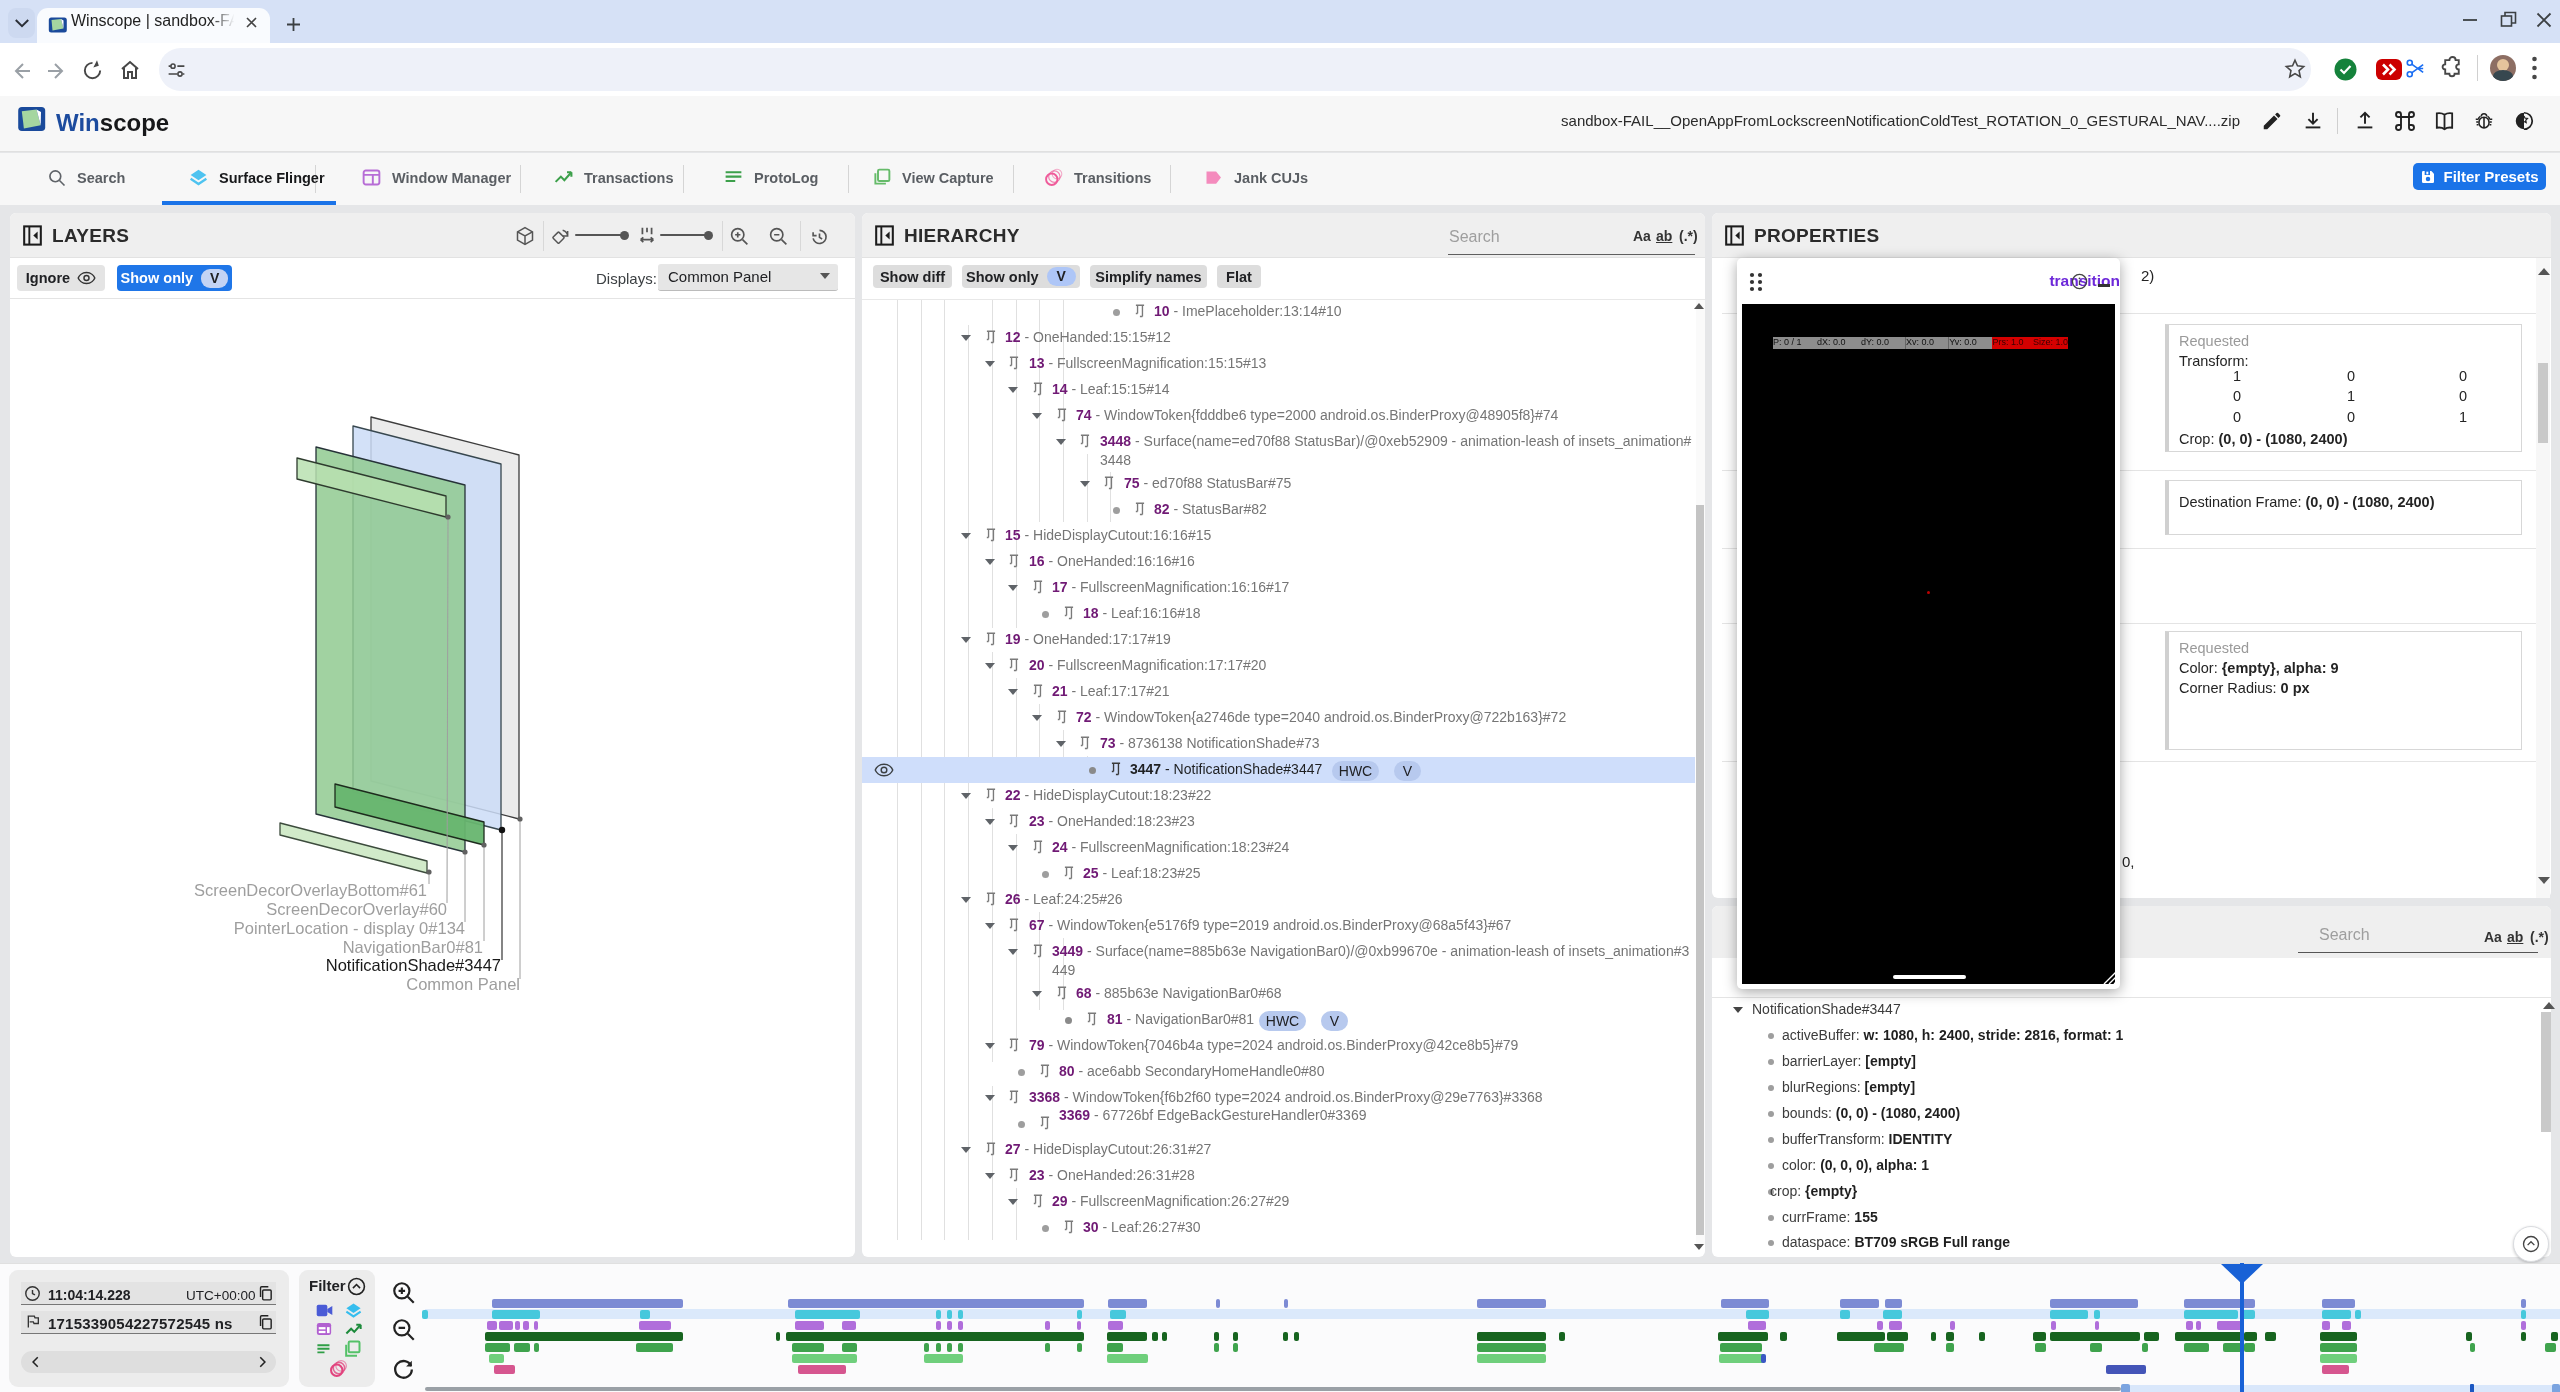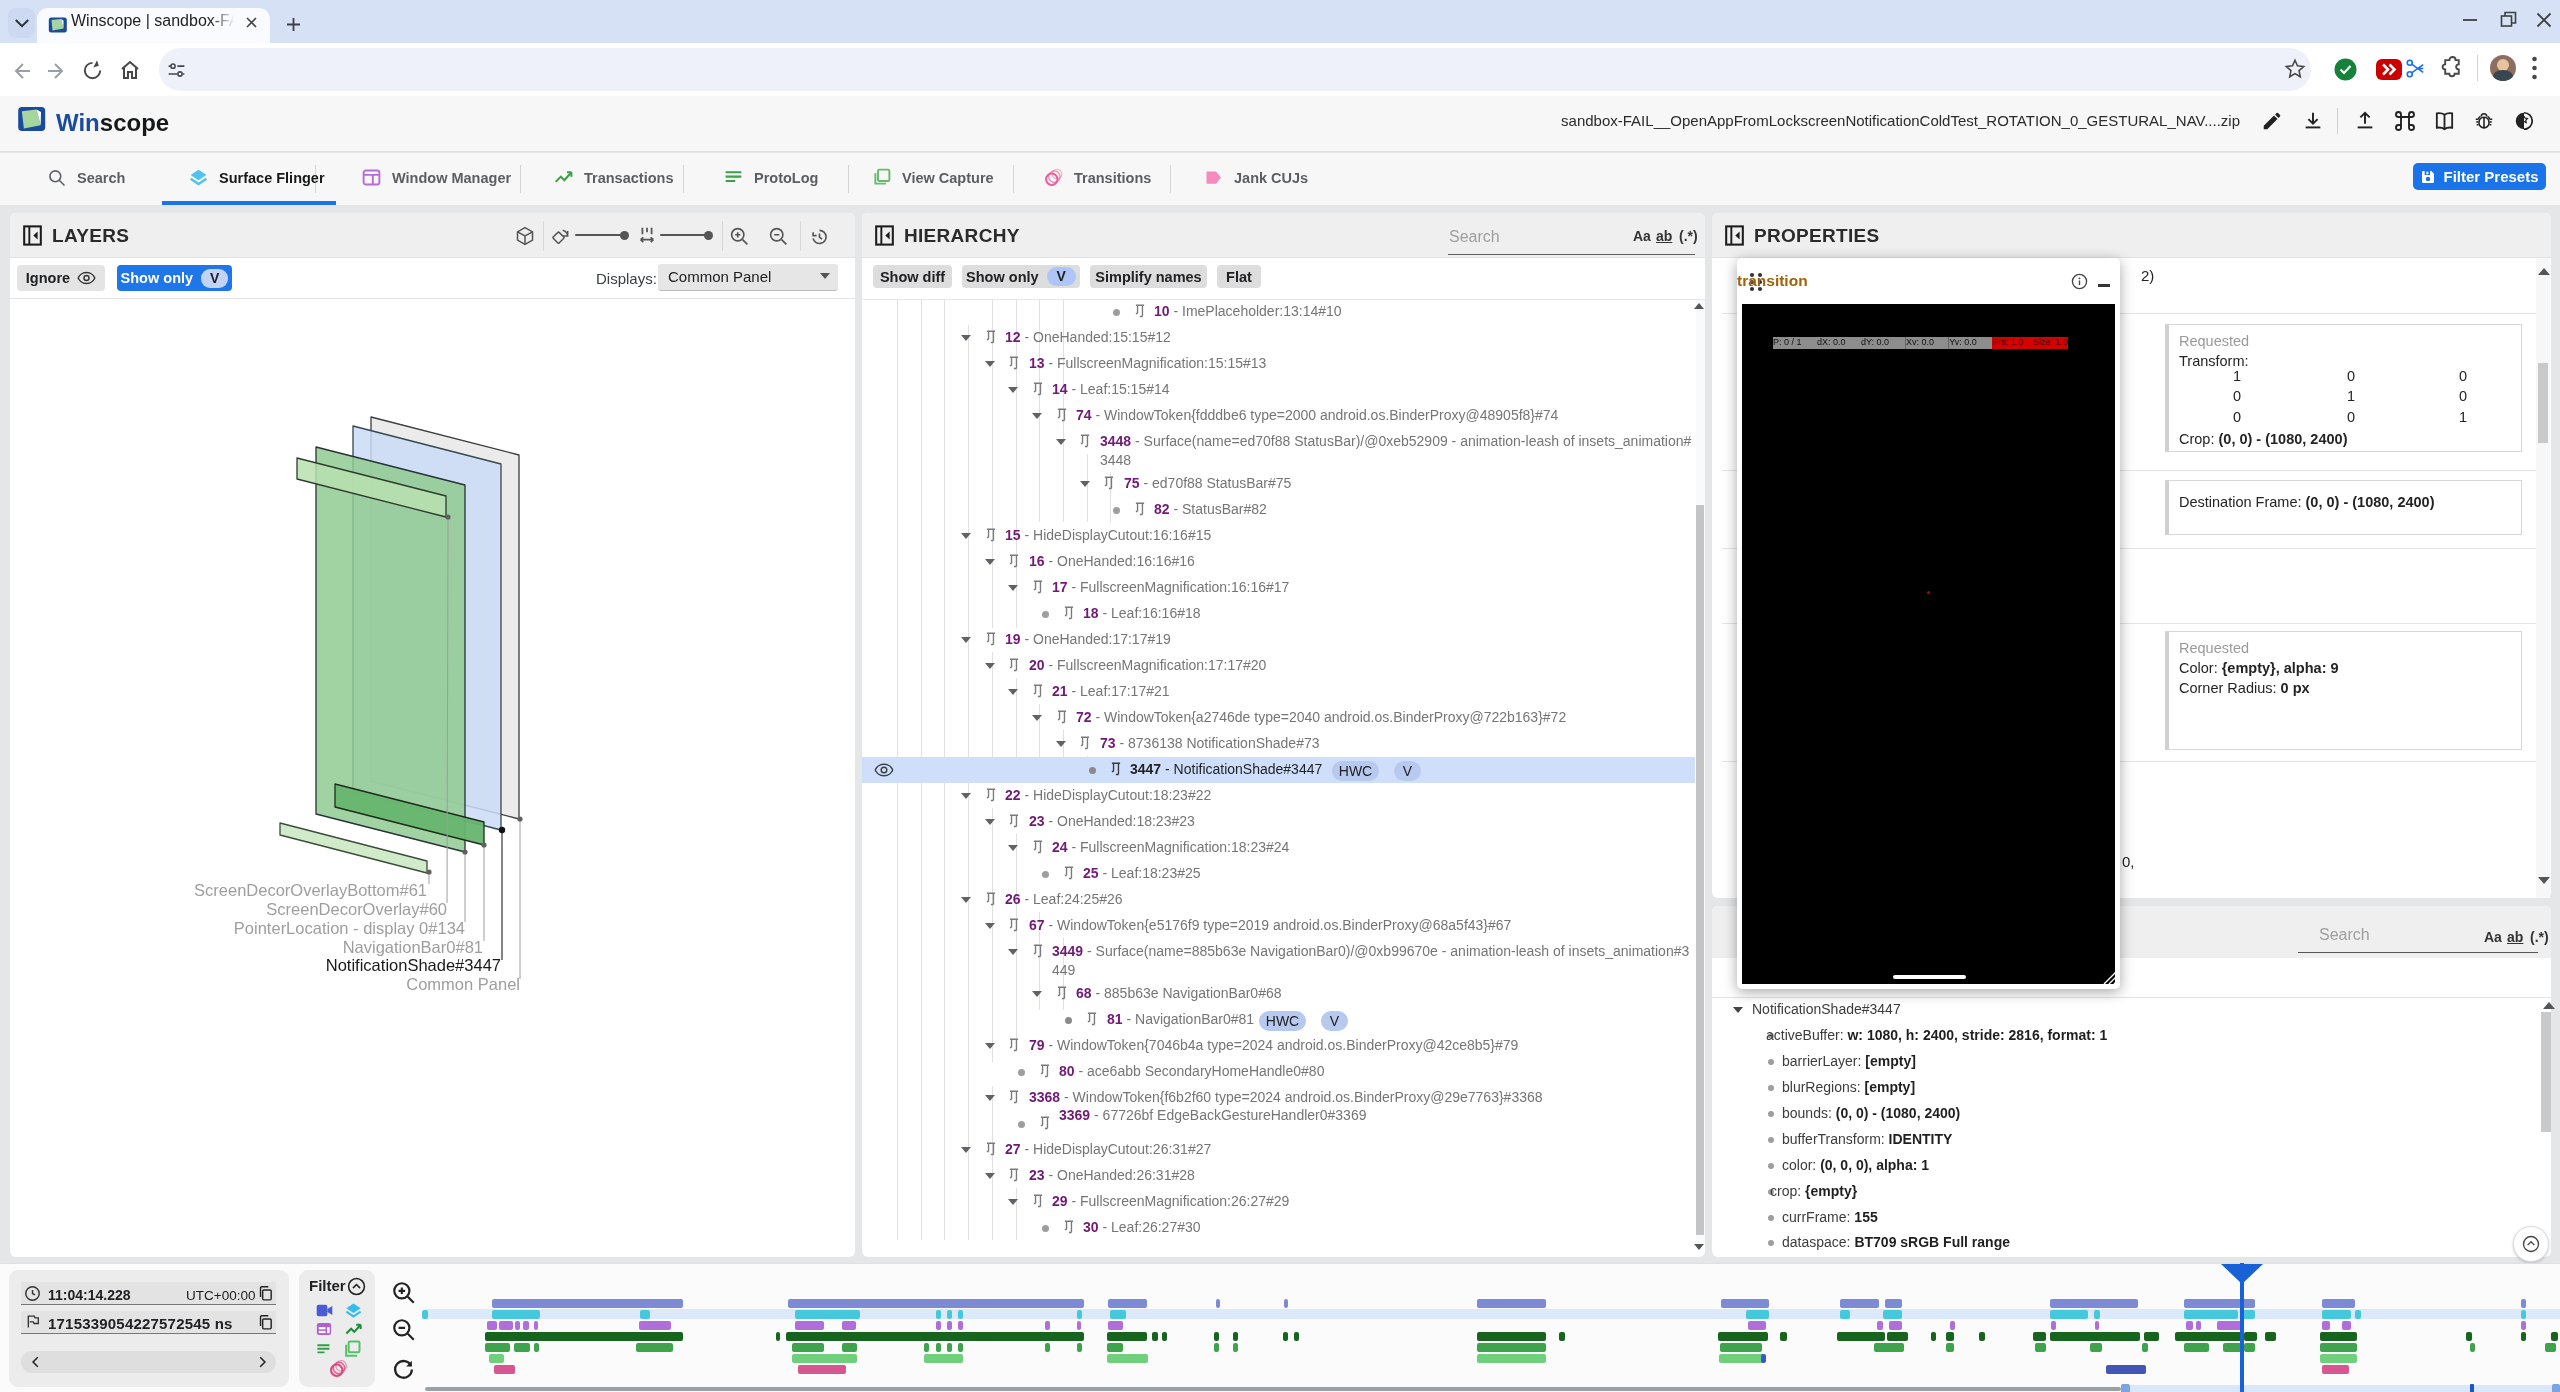--- a/index.html
+++ b/index.html
@@ -625,21 +625,21 @@
     <div class="abs" style="left:607px;top:20px;font-size:16px;color:#9e9e9e">Search</div>
     <div class="abs" style="left:586px;top:46px;width:240px;height:1px;background:#555"></div>
     <div class="abs" style="left:772px;top:23px;font-size:14px;font-weight:700;color:#333">Aa</div>
     <div class="abs" style="left:795px;top:23px;font-size:14px;font-weight:700;color:#333;text-decoration:underline">ab</div>
     <div class="abs" style="left:818px;top:23px;font-size:14px;font-weight:700;color:#333">(.*)</div>
     <div class="abs" style="left:0;top:91px;width:839px;height:1px;background:#e4e4e4"></div>
     <div id="ptree" class="abs" style="left:0;top:92px;width:839px;height:259px;overflow:hidden">
 <div style="position:absolute;left:21px;top:9px;width:0;height:0;border-left:5.5px solid transparent;border-right:5.5px solid transparent;border-top:6.5px solid #444"></div>
 <div class="pv-label" style="position:absolute;left:40px;top:3px">NotificationShade#3447</div>
 <div style="position:absolute;left:56px;top:35px;width:6px;height:6px;border-radius:50%;background:#9e9e9e"></div>
-<div class="pv-label" style="position:absolute;left:54px;top:29px;white-space:nowrap">activeBuffer: <b>w: 1080, h: 2400, stride: 2816, format: 1</b></div>
+<div class="pv-label" style="position:absolute;left:70px;top:29px;white-space:nowrap">activeBuffer: <b>w: 1080, h: 2400, stride: 2816, format: 1</b></div>
 <div style="position:absolute;left:56px;top:61px;width:6px;height:6px;border-radius:50%;background:#9e9e9e"></div>
 <div class="pv-label" style="position:absolute;left:70px;top:55px;white-space:nowrap">barrierLayer: <b>[empty]</b></div>
 <div style="position:absolute;left:56px;top:87px;width:6px;height:6px;border-radius:50%;background:#9e9e9e"></div>
 <div class="pv-label" style="position:absolute;left:70px;top:81px;white-space:nowrap">blurRegions: <b>[empty]</b></div>
 <div style="position:absolute;left:56px;top:113px;width:6px;height:6px;border-radius:50%;background:#9e9e9e"></div>
 <div class="pv-label" style="position:absolute;left:70px;top:107px;white-space:nowrap">bounds: <b>(0, 0) - (1080, 2400)</b></div>
 <div style="position:absolute;left:56px;top:139px;width:6px;height:6px;border-radius:50%;background:#9e9e9e"></div>
 <div class="pv-label" style="position:absolute;left:70px;top:133px;white-space:nowrap">bufferTransform: <b>IDENTITY</b></div>
 <div style="position:absolute;left:56px;top:165px;width:6px;height:6px;border-radius:50%;background:#9e9e9e"></div>
 <div class="pv-label" style="position:absolute;left:70px;top:159px;white-space:nowrap">color: <b>(0, 0, 0), alpha: 1</b></div>
@@ -667,21 +667,21 @@
           <g fill="#333">
             <circle cx="4" cy="4" r="2.1"></circle>
             <circle cx="12" cy="4" r="2.1"></circle>
             <circle cx="4" cy="11" r="2.1"></circle>
             <circle cx="12" cy="11" r="2.1"></circle>
             <circle cx="4" cy="18" r="2.1"></circle>
             <circle cx="12" cy="18" r="2.1"></circle>
           </g>
         </svg>
     </div>
-    <div class="abs" style="left:0;top:14px;width:383px;text-align:left;font-size:15.5px;font-weight:700;color:#a16207">transition</div>
+    <div class="abs" style="left:0;top:14px;width:383px;text-align:right;font-size:15.5px;font-weight:700;color:#6d28d9">transition</div>
     <svg class="abs" style="left:334px;top:15px" width="17" height="17" viewBox="0 0 24 24">
         <circle cx="12" cy="12" r="10" fill="none" stroke="#444" stroke-width="1.9"></circle>
         <path d="M12 10.5 V17" stroke="#444" stroke-width="1.9"></path>
         <circle cx="12" cy="7.5" r="1.3" fill="#444"></circle>
       </svg>
     <div class="abs" style="left:361px;top:26px;width:12px;height:2.5px;background:#333"></div>
     <div class="abs" style="left:5px;top:46px;width:373px;height:680px;background:#000"></div>
 
     <div class="abs" style="left:36px;top:79px;width:295px;height:12px;background:#8d8d8d;font-size:9px;color:#111;white-space:nowrap;display:flex">
       <span style="width:50px">P: 0 / 1</span>

